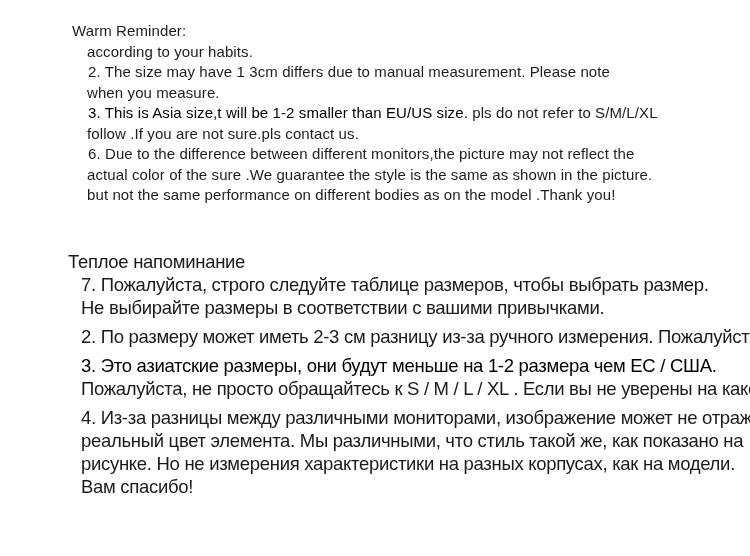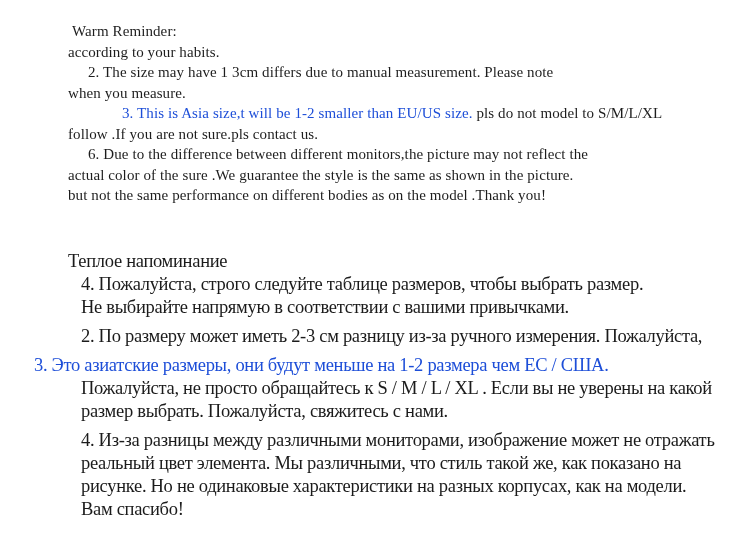--- a/index.html
+++ b/index.html
@@ -6,21 +6,21 @@
     margin: 0;
     padding: 0;
     background: #ffffff;
   }
   .page {
     position: relative;
     width: 750px;
     height: 520px;
     background: #ffffff;
     overflow: hidden;
-    font-family: Liberation Serif, serif;
+    font-family: Liberation Sans, sans-serif;
     border-radius: 14px;
   }
 
   
   .en-section {
     position: absolute;
     top: 21px;
     left: 0;
     right: 0;
     color: #1d1d1d;
@@ -30,21 +30,21 @@
   }
   .en-title {
     margin-left: 72px;
     white-space: pre;
   }
   .en-line {
     margin-left: 88px;
     white-space: pre;
   }
   .en-line.wrap {
-    margin-left: 68px;
+    margin-left: 87px;
   }
 
   
   .ru-section {
     position: absolute;
     top: 250px;
     left: 0;
     right: 0;
     color: #1b1b1b;
     font-size: 18.5px;
@@ -57,72 +57,70 @@
   }
   .ru-line {
     margin-left: 81px;
     white-space: pre;
   }
   .ru-item + .ru-item {
     margin-top: 6px;
   }
 
   .red {
-    color: #1d4ed8;
-    margin-left: 34px;
+    color: #000000;
   }
 </style>
 </head>
 <body>
 
 <div class="page">
 
   <div class="en-section">
     <div class="en-title">Warm Reminder:</div>
 
     <div>
       <div class="en-line wrap">according to your habits.</div>
     </div>
 
     <div>
       <div class="en-line">2. The size may have 1 3cm differs due to manual measurement. Please note</div>
       <div class="en-line wrap">when you measure.</div>
     </div>
 
     <div>
-      <div class="en-line"><span class="red">3. This is Asia size,t will be 1-2 smaller than EU/US size.</span><span> pls do not model to S/M/L/XL</span></div>
+      <div class="en-line"><span class="red">3. This is Asia size,t will be 1-2 smaller than EU/US size.</span><span> pls do not refer to S/M/L/XL</span></div>
       <div class="en-line wrap">follow .If you are not sure.pls contact us.</div>
     </div>
 
     <div>
       <div class="en-line">6. Due to the difference between different monitors,the picture may not reflect the</div>
       <div class="en-line wrap">actual color of the sure .We guarantee the style is the same as shown in the picture.</div>
       <div class="en-line wrap">but not the same performance on different bodies as on the model .Thank you!</div>
     </div>
   </div>
 
   <div class="ru-section">
     <div class="ru-title">Теплое напоминание</div>
 
     <div class="ru-item">
-      <div class="ru-line">4. Пожалуйста, строго следуйте таблице размеров, чтобы выбрать размер.</div>
-      <div class="ru-line">Не выбирайте напрямую в соответствии с вашими привычками.</div>
+      <div class="ru-line">7. Пожалуйста, строго следуйте таблице размеров, чтобы выбрать размер.</div>
+      <div class="ru-line">Не выбирайте размеры в соответствии с вашими привычками.</div>
     </div>
 
     <div class="ru-item">
       <div class="ru-line">2. По размеру может иметь 2-3 см разницу из-за ручного измерения. Пожалуйста,</div>
     </div>
 
     <div class="ru-item">
       <div class="ru-line red">3. Это азиатские размеры, они будут меньше на 1-2 размера чем ЕС / США.</div>
       <div class="ru-line">Пожалуйста, не просто обращайтесь к S / M / L / XL . Если вы не уверены на какой</div>
-      <div class="ru-line">размер выбрать. Пожалуйста, свяжитесь с нами.</div>
     </div>
 
     <div class="ru-item">
       <div class="ru-line">4. Из-за разницы между различными мониторами, изображение может не отражать</div>
       <div class="ru-line">реальный цвет элемента. Мы различными, что стиль такой же, как показано на</div>
-      <div class="ru-line">рисунке. Но не одинаковые характеристики на разных корпусах, как на модели.</div>
+      <div class="ru-line">рисунке. Но не измерения характеристики на разных корпусах, как на модели.</div>
       <div class="ru-line">Вам спасибо!</div>
     </div>
   </div>
 
 </div>
 
 </body></html>

